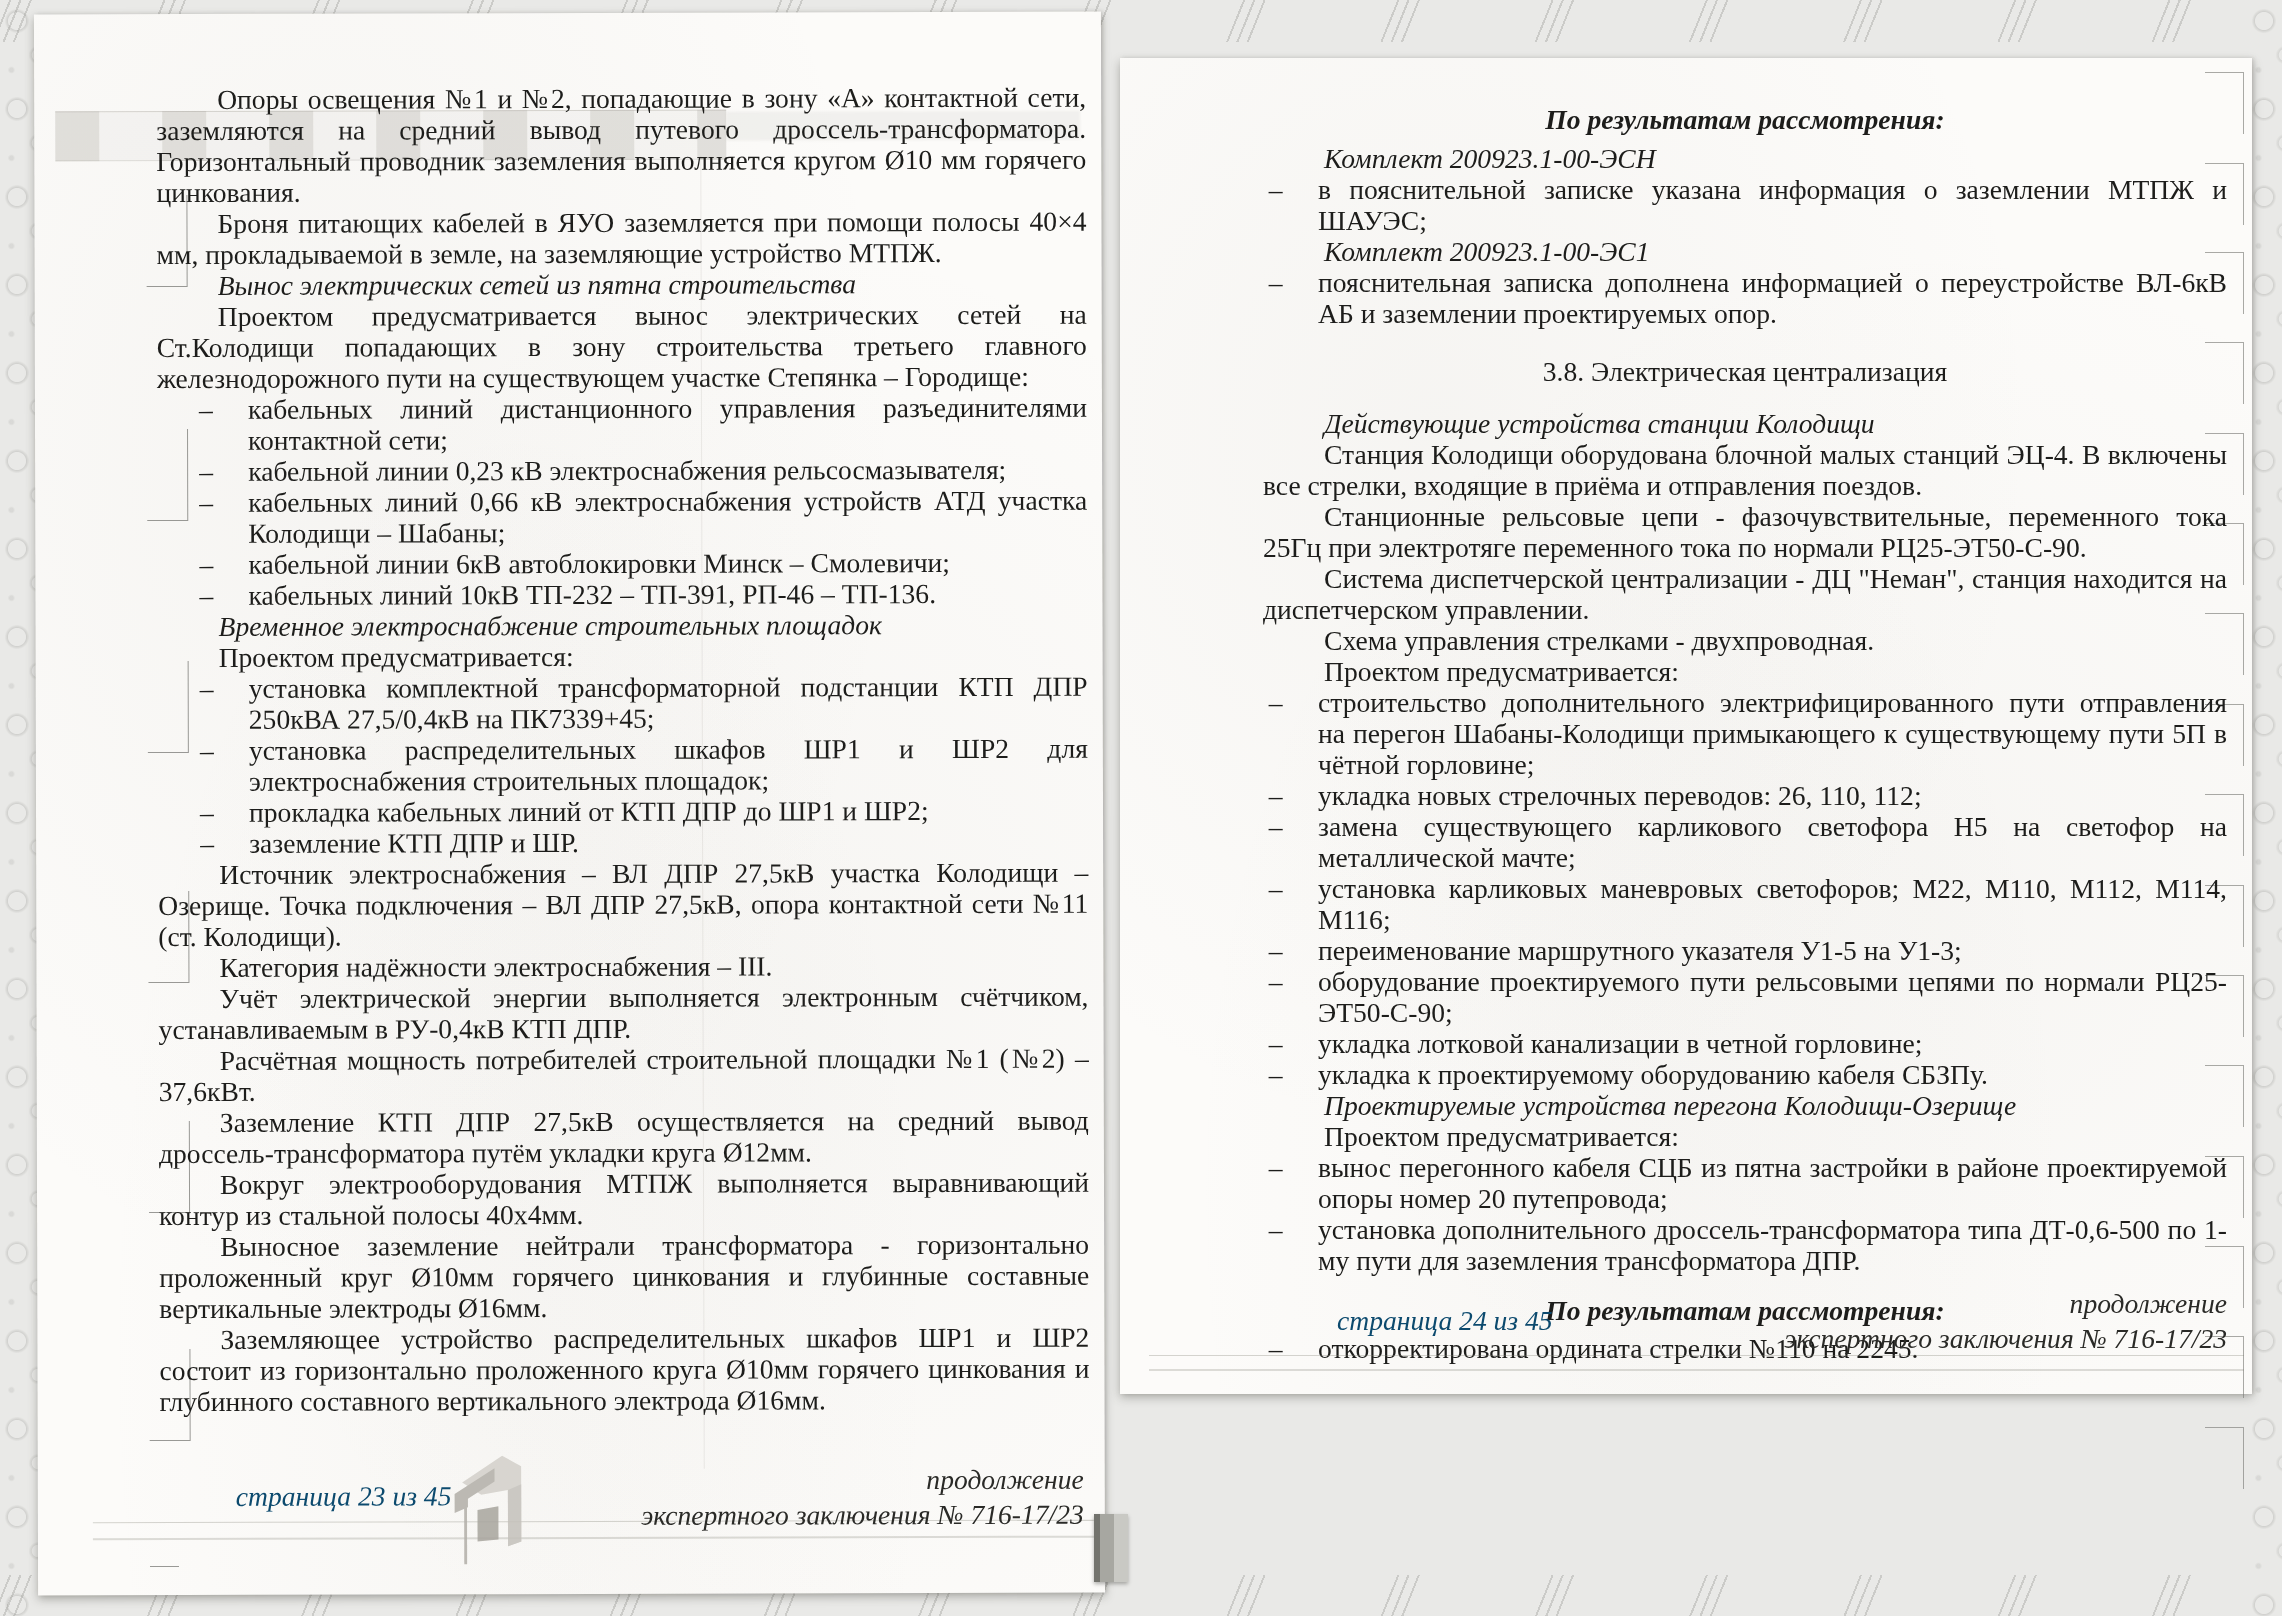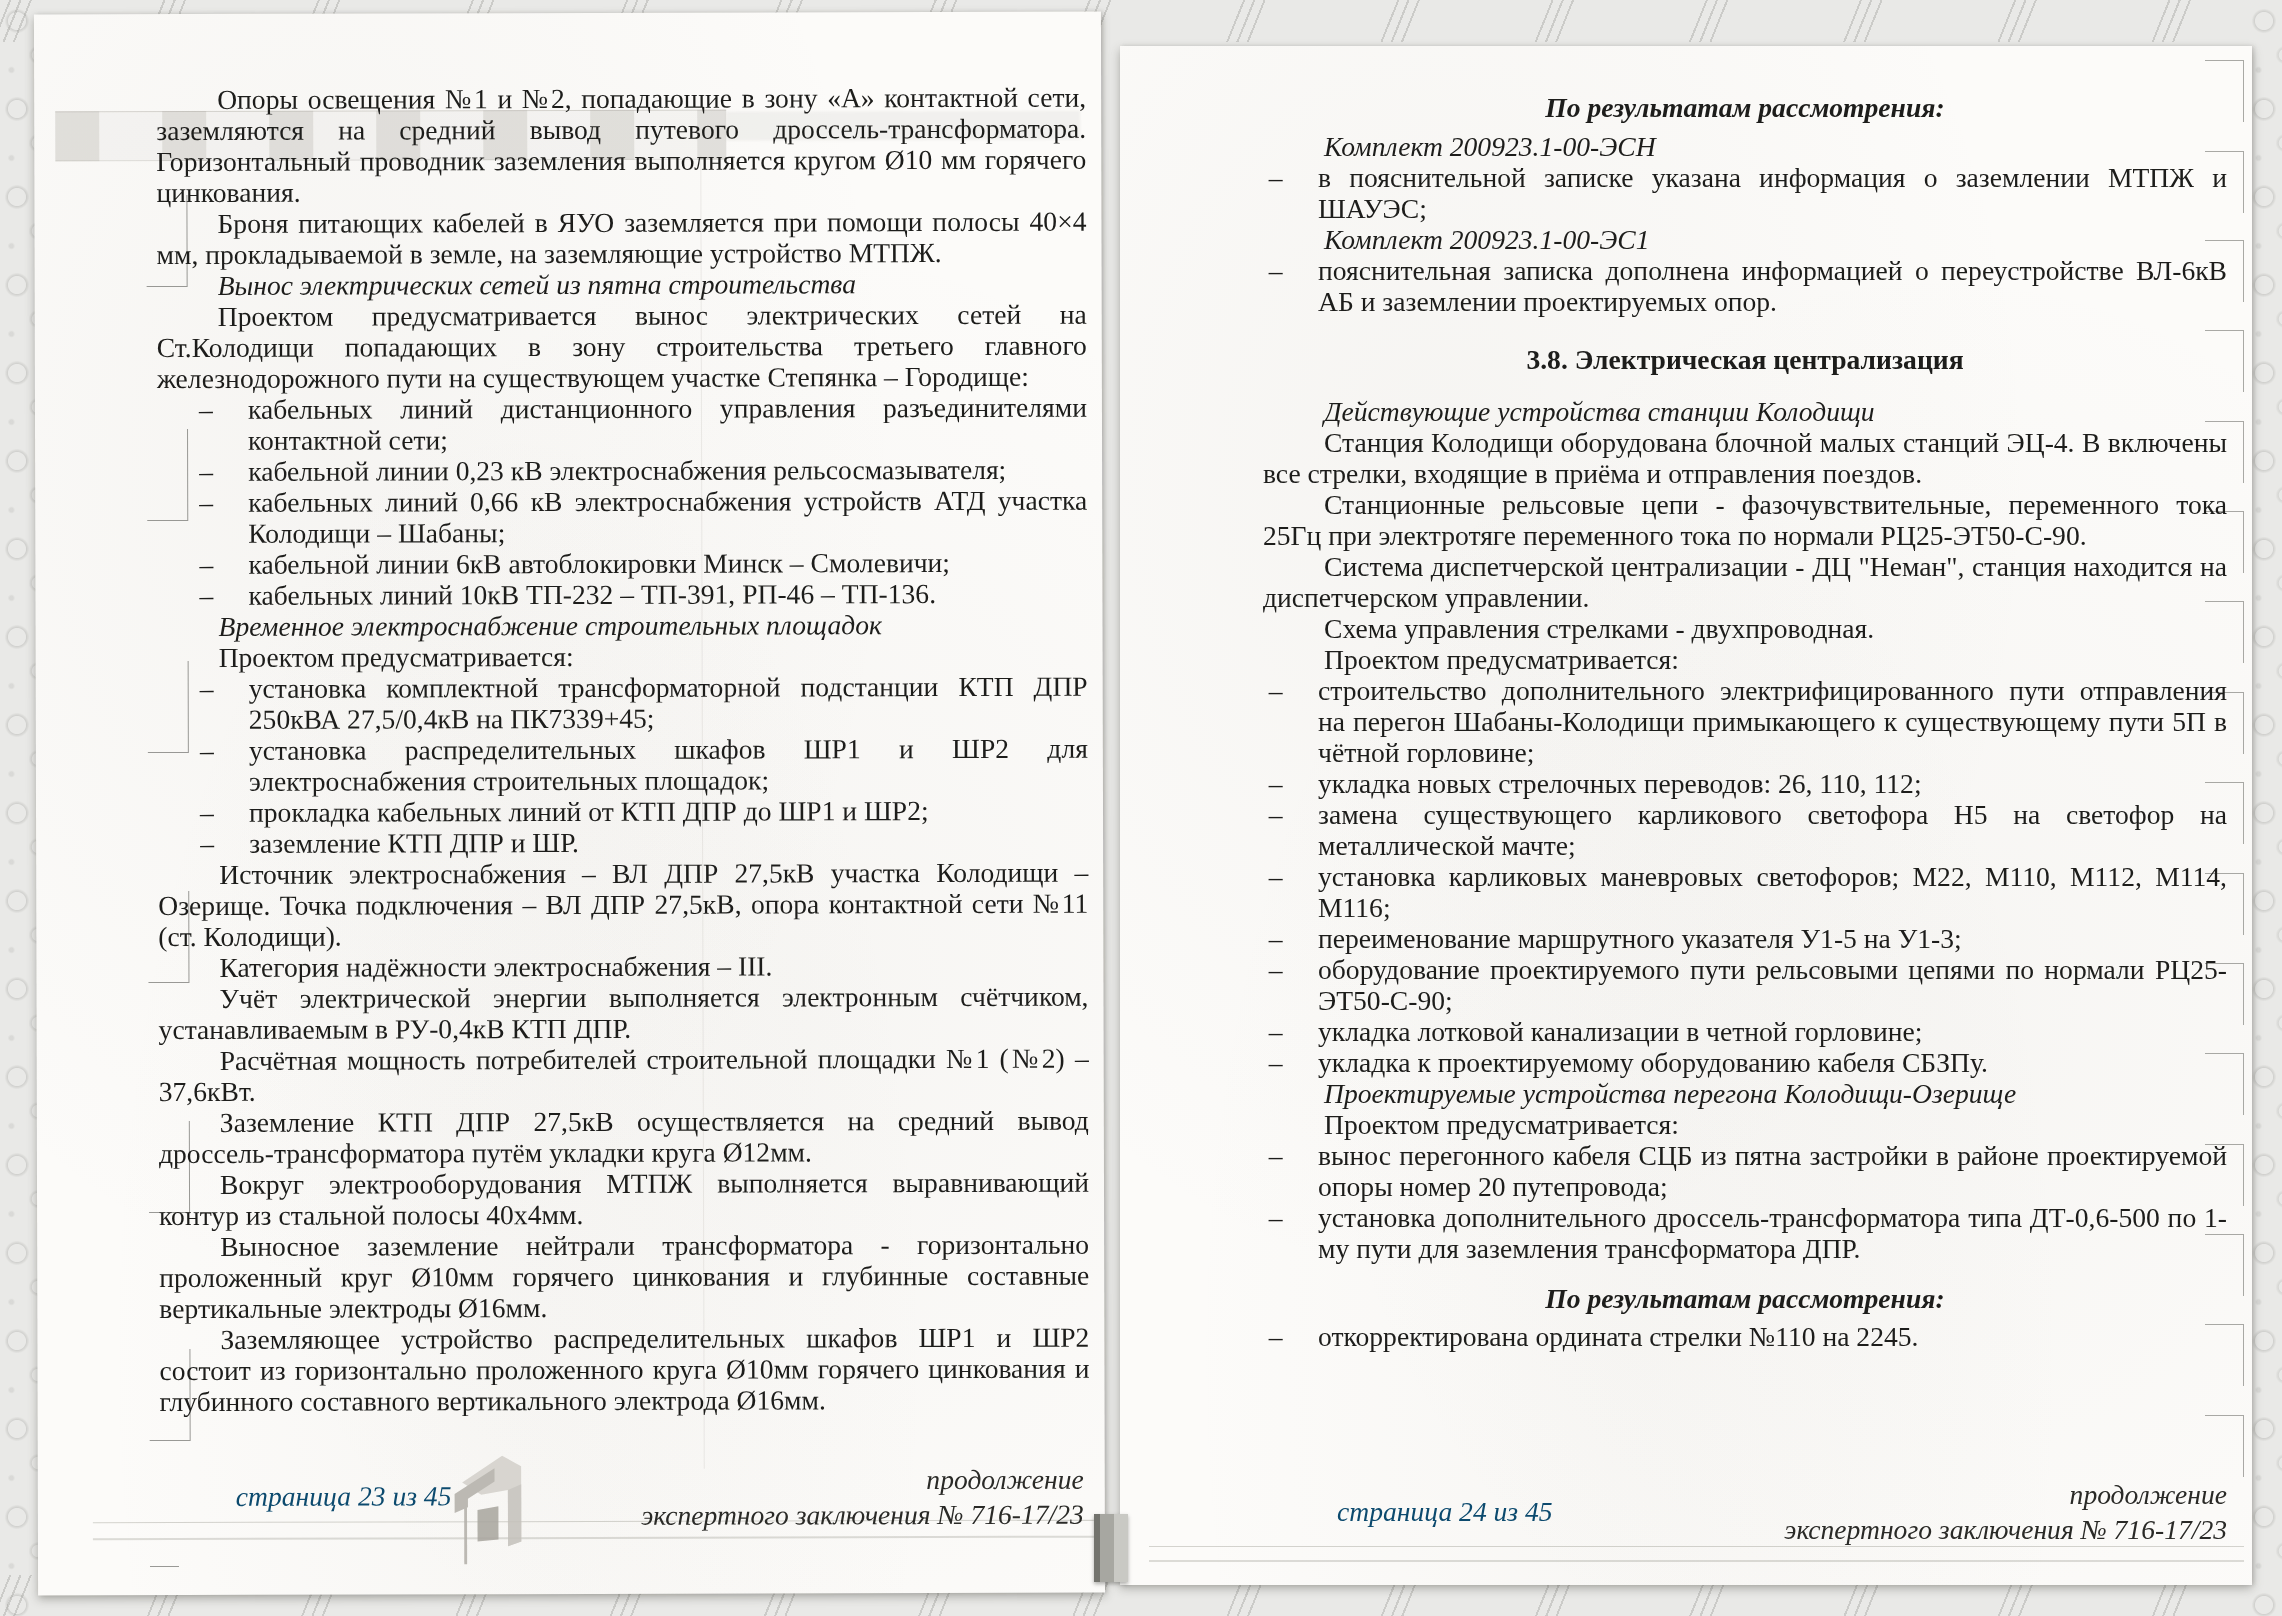--- a/index.html
+++ b/index.html
@@ -37,21 +37,21 @@
     box-shadow:0 3.8px 9.5px rgba(72,70,62,.38), 1.9px 0 3.8px rgba(72,70,62,.16);
   }
   .page::before{ 
     content:"";position:absolute;inset:0;pointer-events:none;
     background:
       radial-gradient(ellipse at 28% 28%, rgba(162,158,148,.07), transparent 52%),
       radial-gradient(ellipse at 72% 62%, rgba(162,158,148,.06), transparent 55%),
       radial-gradient(ellipse at 45% 85%, rgba(162,158,148,.05), transparent 50%);
   }
   .page-left{left:36px;top:13.3px;width:1067px;height:1581px;transform:rotate(-0.15deg)}
-  .page-right{left:1120px;top:46px;width:1132px;height:1539px}
+  .page-right{left:1120px;top:58px;width:1132px;height:1336px}
 
   
   .scan-band{
     position:absolute;left:21px;top:97px;width:671px;height:48px;
     background:repeating-linear-gradient(90deg, rgba(150,147,138,.26) 0 44px, rgba(150,147,138,.06) 44px 107px);
     border-top:1.9px solid rgba(150,147,138,.34);
     border-bottom:1px solid rgba(150,147,138,.24);
     filter:blur(0.6px);
   }
   .scan-band-ext{
@@ -84,21 +84,21 @@
 
   
   .content{
     position:absolute;font-size:27.6px;line-height:31px;
     text-align:justify;color:#1d1d1b;
   }
   .content-left{left:122px;top:70px;width:930px}
   .content-right{left:143px;top:46px;width:964px}
   .p{text-indent:61px}
   .pi{text-indent:61px;font-style:italic}
-  .h1{text-align:center;font-weight:700;margin:27px 0 21px;text-indent:0}
+  .h1{text-align:center;font-weight:400;margin:27px 0 21px;text-indent:0}
   .hi{text-align:center;font-weight:700;font-style:italic;margin:19px 0 7.6px;text-indent:0}
   .content > .hi:first-child{margin-top:0}
   .li{position:relative;padding-left:91px}
   .li .marker{position:absolute;left:42px}
   .content-right .li{padding-left:55px}
   .content-right .li .marker{left:5.7px}
 
   
   .pg-label{position:absolute;font-style:italic;font-size:27.6px;color:#0c4a6e;white-space:nowrap}
   .pg-label.pl-left{left:198px;bottom:82px}

